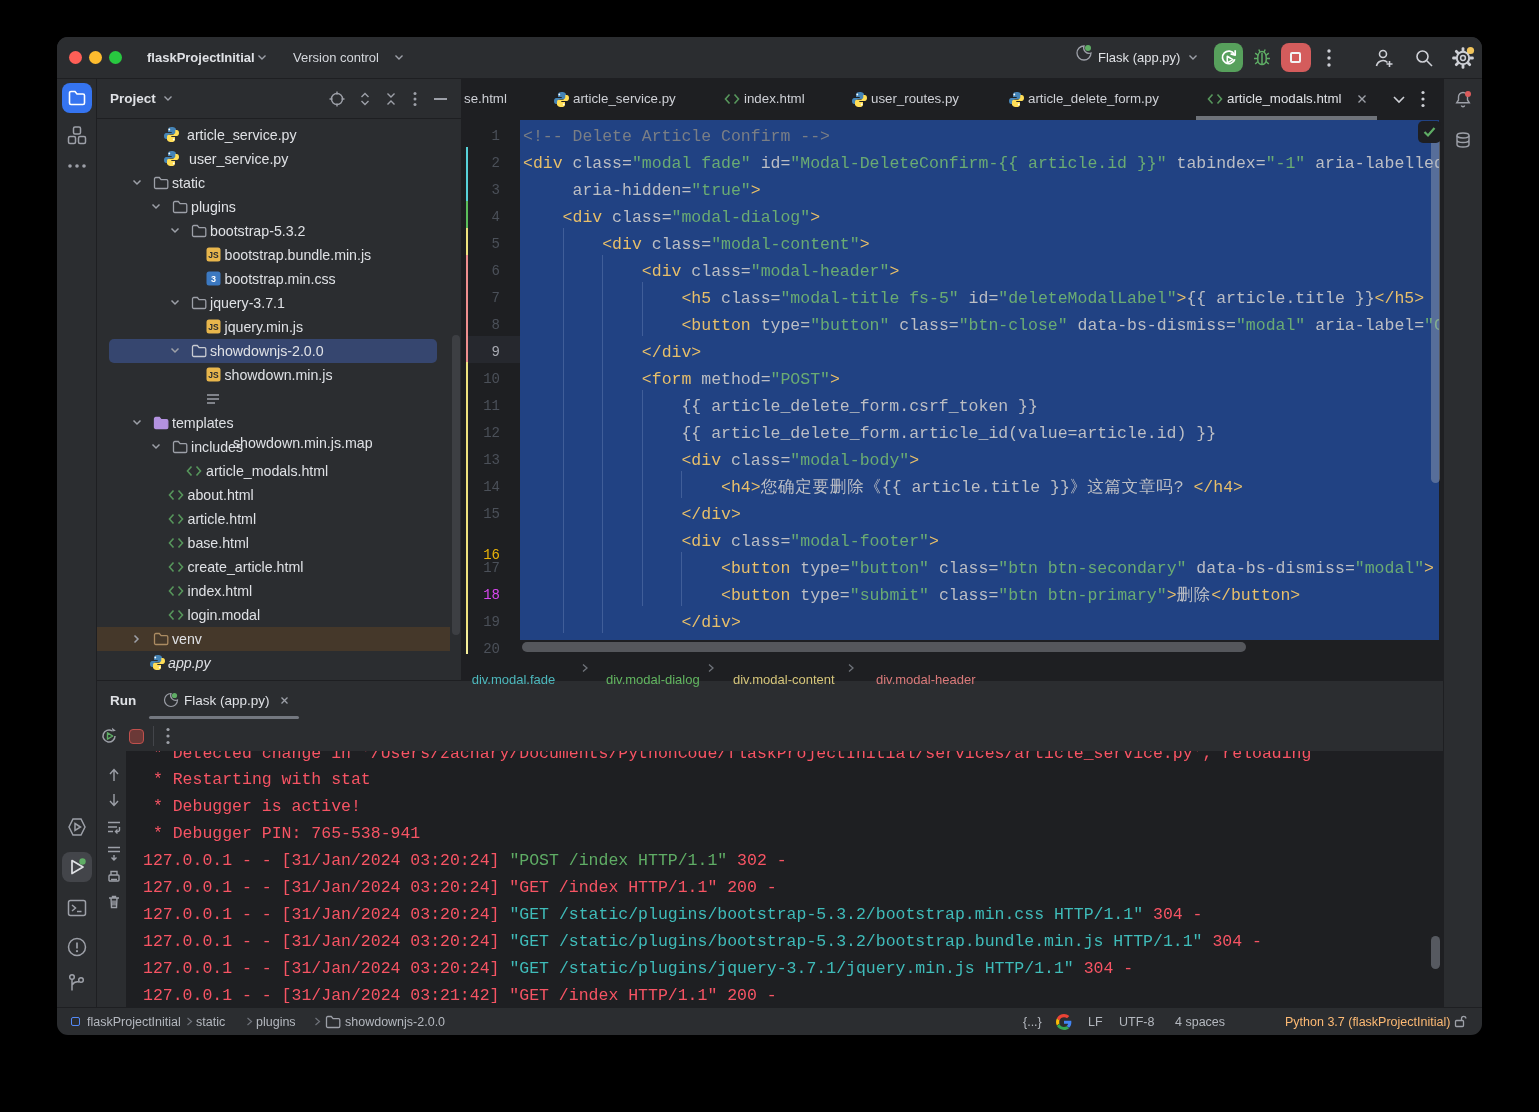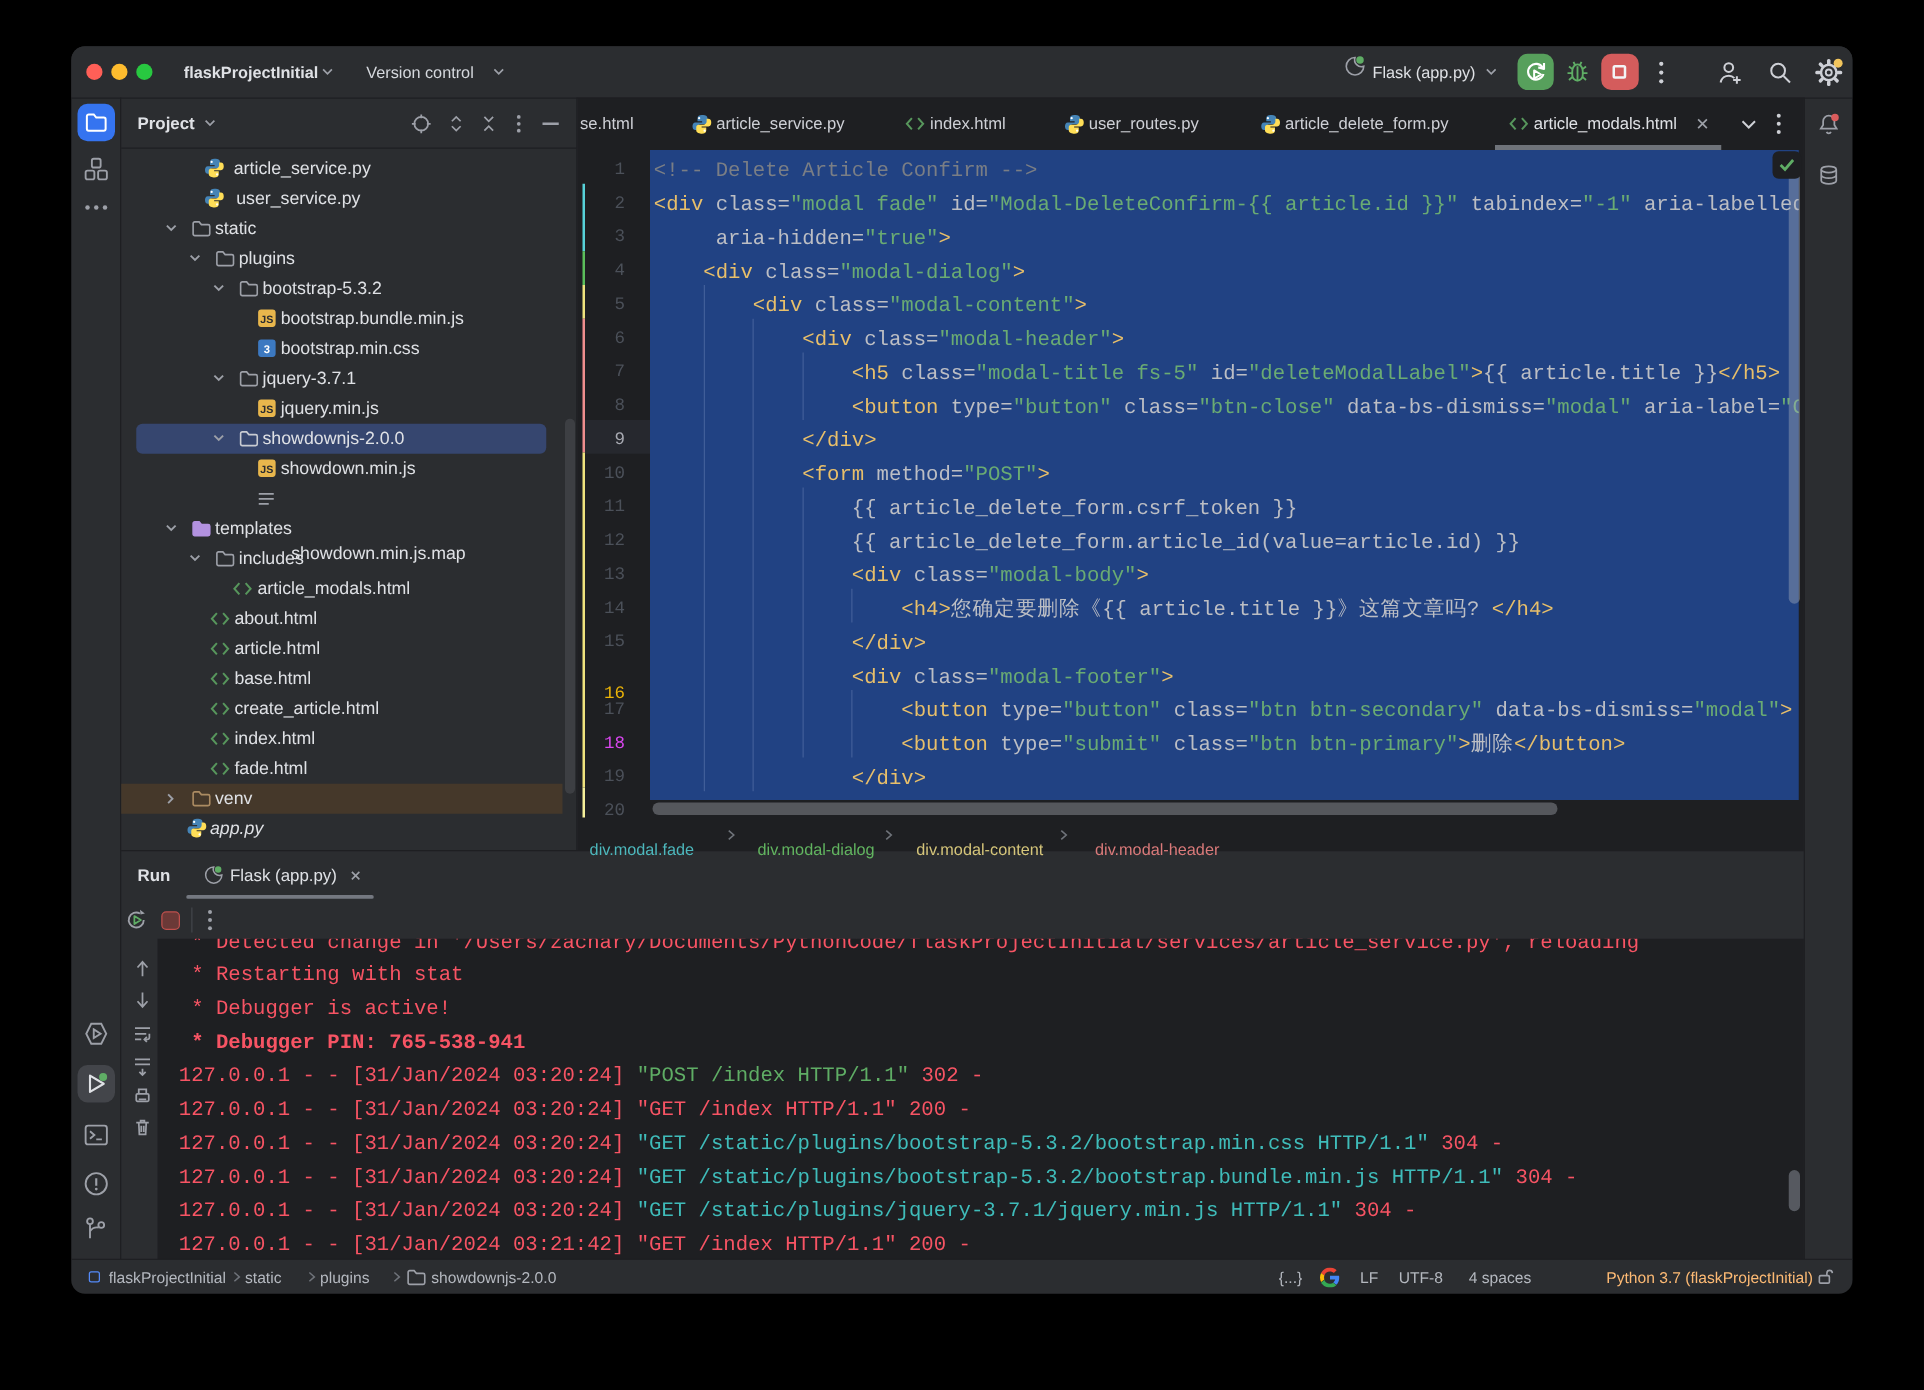--- a/index.html
+++ b/index.html
@@ -262,21 +262,21 @@
       <path d="M5.5 1.5 L1.5 6 L5.5 10.5 M10.5 1.5 L14.5 6 L10.5 10.5" stroke="#57965c" stroke-width="1.6" fill="none"></path>
     </svg>
 <div class="trow" style="left:130.5px;top:517.7px;">create_article.html</div>
 <svg style="left:110.5px;top:547.7px;" width="16" height="12" viewBox="0 0 16 12">
       <path d="M5.5 1.5 L1.5 6 L5.5 10.5 M10.5 1.5 L14.5 6 L10.5 10.5" stroke="#57965c" stroke-width="1.6" fill="none"></path>
     </svg>
 <div class="trow" style="left:130.5px;top:541.7px;">index.html</div>
 <svg style="left:110.5px;top:571.7px;" width="16" height="12" viewBox="0 0 16 12">
       <path d="M5.5 1.5 L1.5 6 L5.5 10.5 M10.5 1.5 L14.5 6 L10.5 10.5" stroke="#57965c" stroke-width="1.6" fill="none"></path>
     </svg>
-<div class="trow" style="left:130.5px;top:565.7px;">fade.html</div>
+<div class="trow" style="left:130.5px;top:565.7px;">login.modal</div>
 <svg style="left:76.0px;top:596.7px;" width="7" height="10" viewBox="0 0 7 10">
       <path d="M1.5 1.5 L5 5 L1.5 8.5" stroke="#9da0a8" stroke-width="1.5" fill="none"></path>
     </svg>
 <svg style="left:96px;top:594.7px;" width="16" height="14" viewBox="0 0 16 14">
       <path d="M1.5 2.8 a1.3 1.3 0 0 1 1.3 -1.3 h3.5 l1.8 2.2 h5.4 a1.3 1.3 0 0 1 1.3 1.3 v6.2 a1.3 1.3 0 0 1 -1.3 1.3 h-10.7 a1.3 1.3 0 0 1 -1.3 -1.3 z" fill="none" stroke="#ab8b62" stroke-width="1.3"></path>
     </svg>
 <div class="trow" style="left:115px;top:589.7px;">venv</div>
 <svg style="left:92.0px;top:617.2px;" width="17" height="17" viewBox="0 0 17 17">
       <path d="M8.5 1 c-2 0-3.5 .8-3.5 2.6 V6 h3.7 v.9 H3.3 C1.6 6.9 1 8.4 1 10 c0 1.7 .7 3 2.4 3 h1.3 v-2.1 c0-1.5 1.2-2.6 2.7-2.6 h3.6 c1.2 0 2-.9 2-2.1 V3.6 C13 1.9 11.3 1 9.6 1 z" fill="#4584b6"></path>
       <path d="M8.5 16 c2 0 3.5-.8 3.5-2.6 V11 H8.3 v-.9 h5.4 c1.7 0 2.3-1.6 2.3-3.1 c0-1.7-.7-3-2.4-3 h-1.3 v2.1 c0 1.5-1.2 2.6-2.7 2.6 H6 c-1.2 0-2 .9-2 2.1 v2.6 C4 15.1 6.8 16 8.5 16 z" fill="#ffde57"></path>
@@ -438,21 +438,21 @@
       <rect x="3" y="6" width="10" height="6" rx="1" stroke="#9da0a8" stroke-width="1.4" fill="none"></rect>
       <path d="M5 6 V2.5 h6 V6 M5 10.5 h6" stroke="#9da0a8" stroke-width="1.4" fill="none"></path>
     </svg>
 <svg style="left:49px;top:857px;" width="16" height="16" viewBox="0 0 16 16">
       <path d="M3 4 h10 M5 4 L5.5 13.5 h5 L11 4 M6.5 4 V2.5 h3 V4 M7 6.5 v5 M9 6.5 v5" stroke="#9da0a8" stroke-width="1.4" fill="none"></path>
     </svg>
 <div class="abs" style="left:69px;top:714px;width:1317px;height:257px;overflow:hidden;">
 <div class="contxt" style="left:17px;top:-11px;"> * Detected change in '/Users/zachary/Documents/PythonCode/flaskProjectInitial/services/article_service.py', reloading</div>
 <div class="contxt" style="left:17px;top:14.5px;"> * Restarting with stat</div>
 <div class="contxt" style="left:17px;top:41.5px;"> * Debugger is active!</div>
-<div class="contxt" style="left:17px;top:68.5px;font-weight:bold;"> * Debugger PIN: 765-538-941</div>
+<div class="contxt" style="left:17px;top:68.5px;"> * Debugger PIN: 765-538-941</div>
 <div class="contxt" style="left:17px;top:95.5px;">127.0.0.1 - - [31/Jan/2024 03:20:24] <span class="grn">"POST /index HTTP/1.1"</span> 302 -</div>
 <div class="contxt" style="left:17px;top:123px;">127.0.0.1 - - [31/Jan/2024 03:20:24] "GET /index HTTP/1.1" 200 -</div>
 <div class="contxt" style="left:17px;top:150px;">127.0.0.1 - - [31/Jan/2024 03:20:24] <span class="teal">"GET /static/plugins/bootstrap-5.3.2/bootstrap.min.css HTTP/1.1"</span> 304 -</div>
 <div class="contxt" style="left:17px;top:177px;">127.0.0.1 - - [31/Jan/2024 03:20:24] <span class="teal">"GET /static/plugins/bootstrap-5.3.2/bootstrap.bundle.min.js HTTP/1.1"</span> 304 -</div>
 <div class="contxt" style="left:17px;top:204px;">127.0.0.1 - - [31/Jan/2024 03:20:24] <span class="teal">"GET /static/plugins/jquery-3.7.1/jquery.min.js HTTP/1.1"</span> 304 -</div>
 <div class="contxt" style="left:17px;top:231px;">127.0.0.1 - - [31/Jan/2024 03:21:42] "GET /index HTTP/1.1" 200 -</div>
 </div>
 <div class="abs" style="left:1374px;top:899px;width:9px;height:33px;border-radius:4.5px;background:rgba(170,178,190,0.4);"></div>
 <svg style="left:1396px;top:53px;" width="20" height="20" viewBox="0 0 20 20">
 <path d="M10 2.5 a4.5 4.5 0 0 0 -4.5 4.5 v3 l-1.8 2.8 h12.6 L14.5 10 v-3 a4.5 4.5 0 0 0 -4.5 -4.5 z" fill="none" stroke="#9da0a8" stroke-width="1.4"></path>

